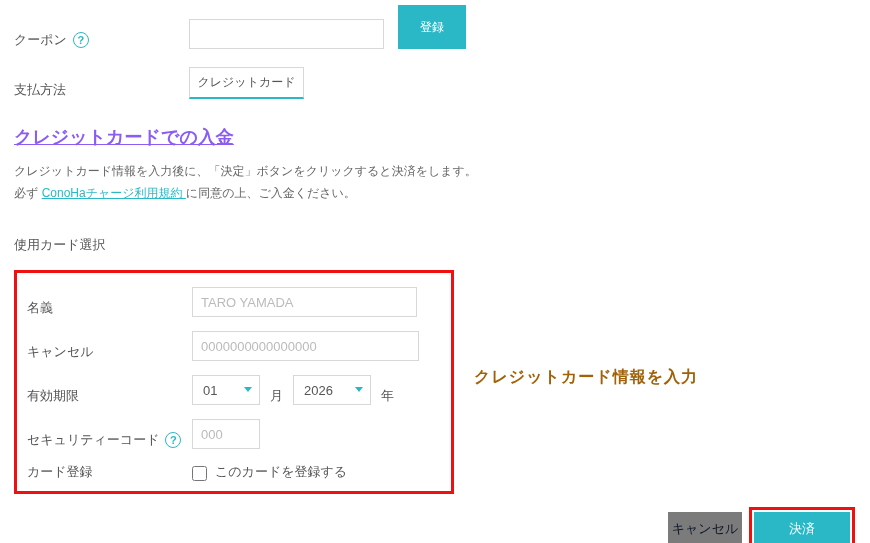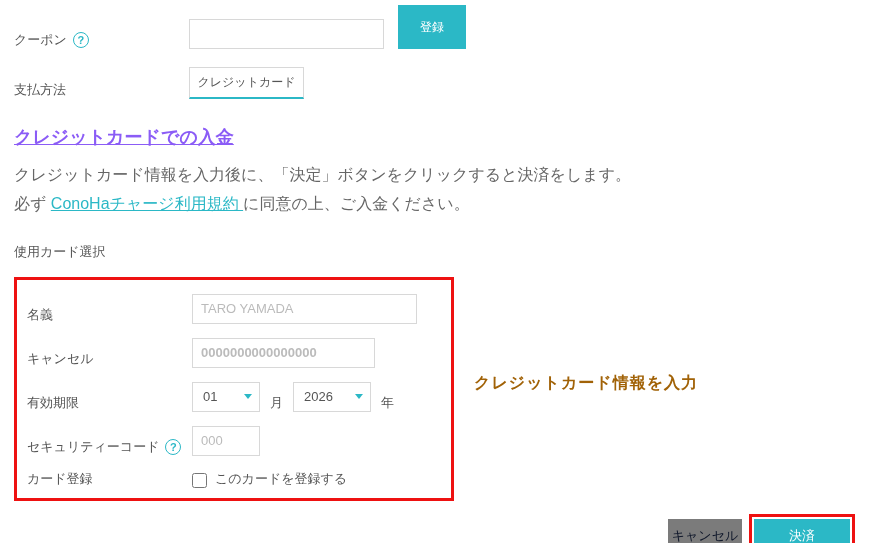--- a/index.html
+++ b/index.html
@@ -7,21 +7,21 @@
   .row { display: flex; align-items: flex-end; margin-bottom: 18px; }
   .label-col { width: 175px; display: flex; align-items: center; color: #555; }
   .help-icon { display: inline-flex; align-items: center; justify-content: center; width: 16px; height: 16px; border: 1.5px solid #2bb8c6; border-radius: 50%; color: #2bb8c6; font-size: 11px; font-weight: bold; margin-left: 6px; cursor: pointer; }
   .input-text { height: 30px; border: 1px solid #d8d8d8; padding: 0 8px; font-size: 13px; color: #555; }
   .input-text::placeholder { color: #bbb; }
   .btn-register { background: #2bb8c6; color: #fff; border: none; height: 44px; width: 68px; font-size: 12px; margin-left: 14px; cursor: pointer; }
   .tab-row { display: flex; }
   .tab { height: 32px; min-width: 115px; display: flex; align-items: center; justify-content: center; border: 1px solid #d8d8d8; background: #fff; color: #555; font-size: 12px; cursor: pointer; }
   .tab.active { border-bottom: 2px solid #2bb8c6; font-weight: normal; }
   .section-title { font-size: 18px; font-weight: bold; color: #8b5cf6; margin: 26px 0 12px 0; text-decoration: underline; }
-  .desc { font-size: 16px; color: #666; line-height: 1.8; margin-bottom: 24px; }
+  .desc { font-size: 12px; color: #666; line-height: 1.8; margin-bottom: 32px; }
   .desc a { color: #2bb8c6; text-decoration: underline; }
   .card-box { border: 3px solid #e11; padding: 14px 10px 10px 10px; width: 440px; margin-top: 10px; }
   .card-row { display: flex; align-items: flex-end; margin-bottom: 14px; }
   .card-label { width: 165px; color: #555; display: flex; align-items: center; }
   .select-wrap { position: relative; display: inline-block; }
   .select-wrap select { height: 30px; border: 1px solid #d8d8d8; background: #fff; padding: 0 26px 0 10px; font-size: 13px; color: #555; appearance: none; cursor: pointer; }
   .select-wrap::after { content: ""; position: absolute; right: 8px; top: 12px; border-left: 4px solid transparent; border-right: 4px solid transparent; border-top: 5px solid #2bb8c6; pointer-events: none; }
   .unit { margin: 0 10px; color: #555; }
   .checkbox { width: 15px; height: 15px; border: 1px solid #bbb; margin-right: 8px; cursor: pointer; }
   .outer-row { display: flex; align-items: center; }
@@ -63,21 +63,21 @@
 <div class="outer-row">
   <div class="card-box">
 
     <div class="card-row">
       <div class="card-label">名義</div>
       <input class="input-text" style="width: 225px;" placeholder="TARO YAMADA">
     </div>
 
     <div class="card-row">
       <div class="card-label">キャンセル</div>
-      <input class="input-text" style="width: 183px; font-weight: bold;" placeholder="0000000000000000">
+      <input class="input-text" style="width: 227px;" placeholder="0000000000000000">
     </div>
 
     <div class="card-row">
       <div class="card-label">有効期限</div>
       <span class="select-wrap">
         <select style="width:68px">
           <option>01</option>
         </select>
       </span>
       <span class="unit">月</span>

